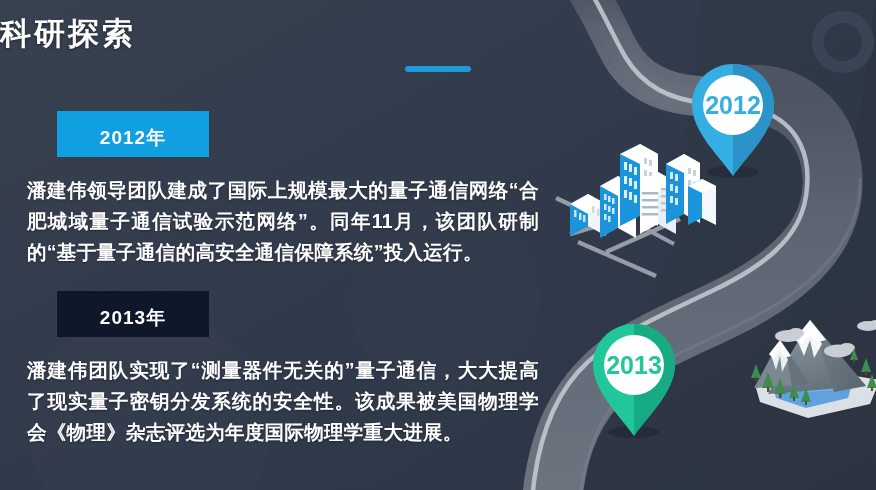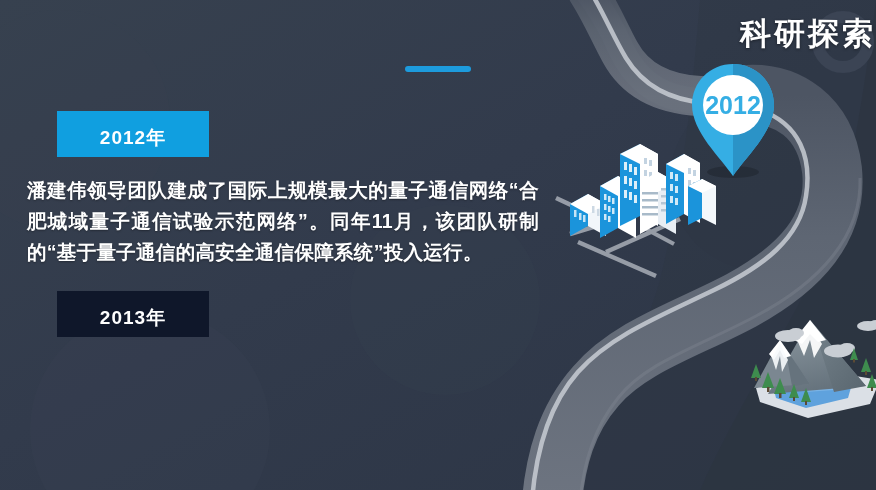--- a/index.html
+++ b/index.html
@@ -24,21 +24,21 @@
     height: 490px;
     display: block;
   }
 
   
   .title-block {
     position: absolute;
     left: 0;
     top: 14px;
     width: 876px;
-    text-align: right;
+    text-align: left;
     z-index: 20;
   }
   .title-text {
     font-size: 31px;
     font-weight: bold;
     color: #ffffff;
     letter-spacing: 3px;
     line-height: 40px;
     text-shadow: 0 1px 3px rgba(0,0,0,0.45);
   }
@@ -330,26 +330,36 @@
     <div class="title-underline"></div>
   </div>
 
   <div class="section" id="section-2012">
     <div class="year-badge badge-blue">2012年</div>
     <div class="body-text">潘建伟领导团队建成了国际上规模最大的量子通信网络“合肥城域量子通信试验示范网络”。同年11月，该团队研制的“基于量子通信的高安全通信保障系统”投入运行。</div>
   </div>
 
   <div class="section" id="section-2013">
     <div class="year-badge badge-green">2013年</div>
+    <div class="body-text">潘建伟团队实现了“测量器件无关的”量子通信，大大提高了现实量子密钥分发系统的安全性。该成果被美国物理学会《物理》杂志评选为年度国际物理学重大进展。</div>
   </div>
 
   <div class="pin" id="pin-2012">
     <svg viewBox="0 0 94 118">
       <ellipse cx="47" cy="110" rx="26" ry="6" fill="#000000" opacity="0.18"></ellipse>
       <path d="M47,2 C24,2 6,20 6,43 C6,70 35,96 47,114 C59,96 88,70 88,43 C88,20 70,2 47,2 Z" fill="#35aee4"></path>
       <path d="M47,2 C70,2 88,20 88,43 C88,70 59,96 47,114 Z" fill="#2b93c7"></path>
       <circle cx="47" cy="43" r="30" fill="#ffffff"></circle>
       <text x="47" y="52" text-anchor="middle" font-family="Liberation Sans, sans-serif" font-size="25" font-weight="bold" fill="#35aee4">2012</text>
     </svg>
   </div>
 
+  <div class="pin" id="pin-2013">
+    <svg viewBox="0 0 94 118">
+      <ellipse cx="47" cy="110" rx="26" ry="6" fill="#000000" opacity="0.18"></ellipse>
+      <path d="M47,2 C24,2 6,20 6,43 C6,70 35,96 47,114 C59,96 88,70 88,43 C88,20 70,2 47,2 Z" fill="#21c79a"></path>
+      <path d="M47,2 C70,2 88,20 88,43 C88,70 59,96 47,114 Z" fill="#17ab83"></path>
+      <circle cx="47" cy="43" r="30" fill="#ffffff"></circle>
+      <text x="47" y="52" text-anchor="middle" font-family="Liberation Sans, sans-serif" font-size="25" font-weight="bold" fill="#21c79a">2013</text>
+    </svg>
+  </div>
 
 </div>
 
 </body></html>

